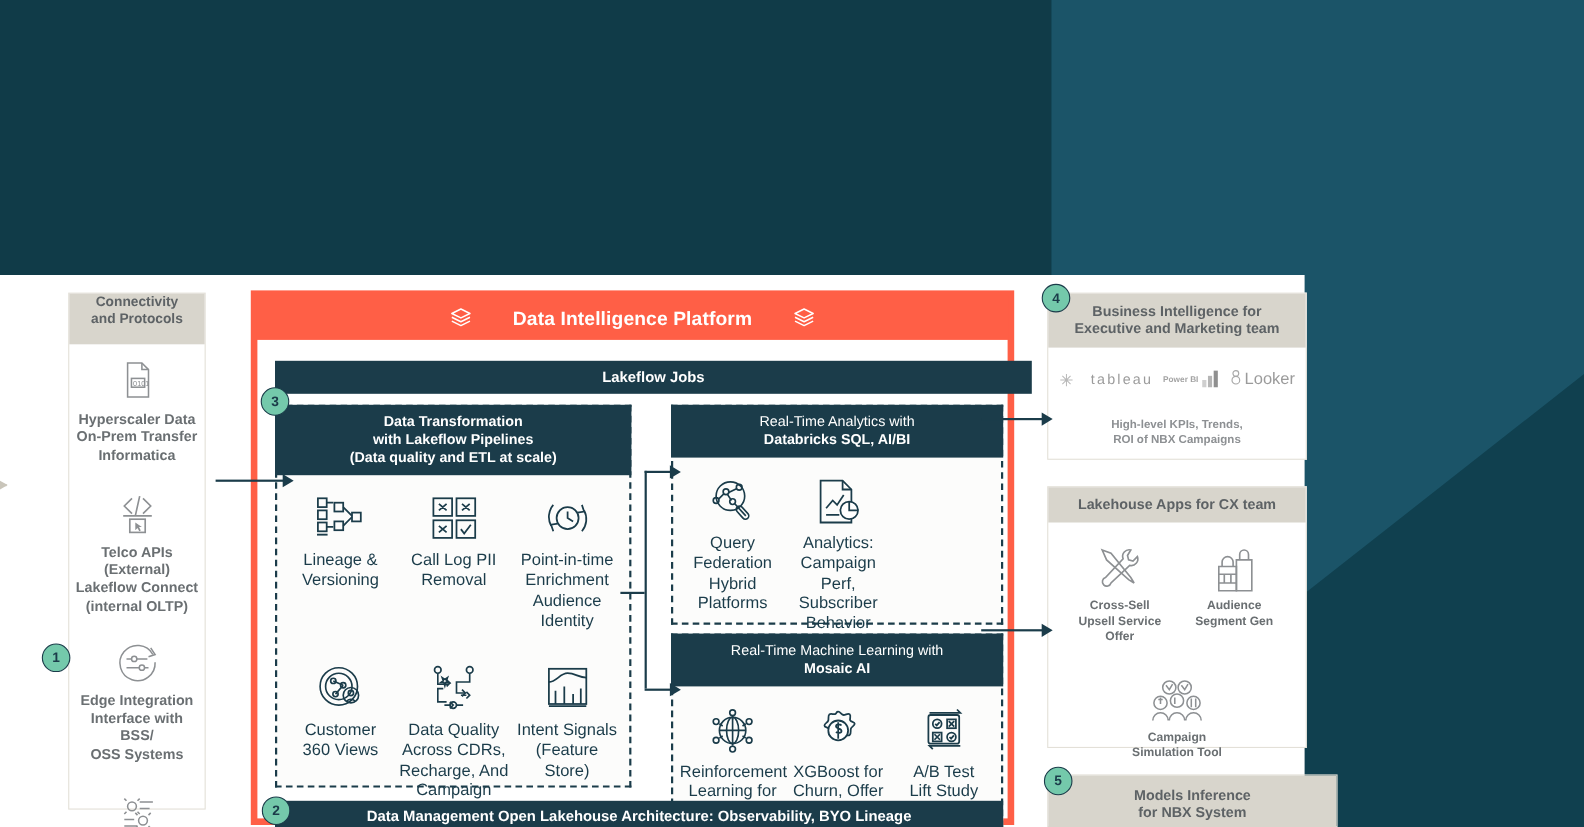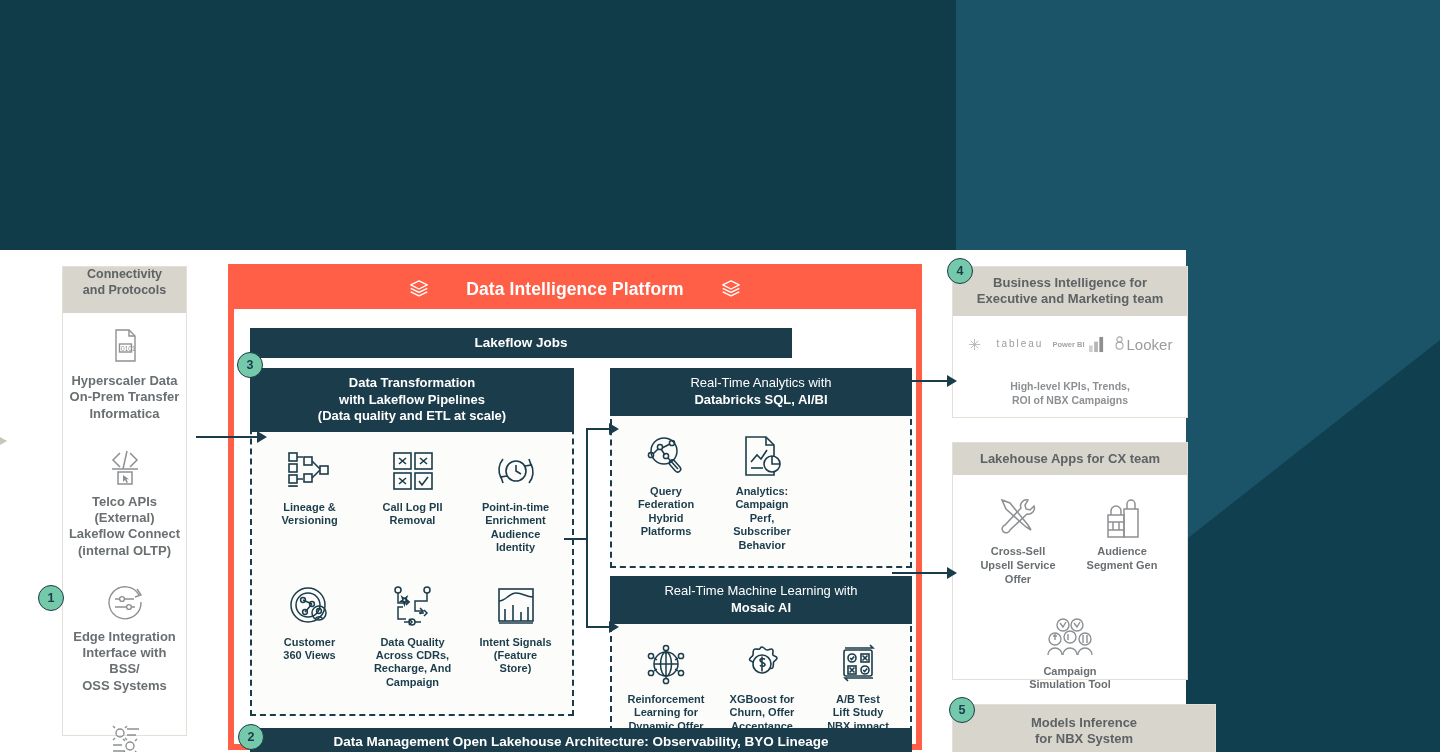--- a/index.html
+++ b/index.html
@@ -77,21 +77,21 @@
   #platform-head .ptitle {
     color: #fff; font-size: 17.5px; font-weight: 700; letter-spacing: .1px;
   }
   .db-logo { width: 22px; height: 22px; }
 
   .bar-dark {
     background: #1b3c4a; color: #fff; text-align: center;
     font-weight: 700; font-size: 13.5px;
   }
   #lakeflow-jobs {
-    position: absolute; left: 16px; top: 58px; width: 542px; height: 30px;
+    position: absolute; left: 16px; top: 58px; width: 688px; height: 30px;
     line-height: 30px;
   }
 
   
   .dashed {
     position: absolute; border: 2px dashed #1b3c4a; background: #fcfcfb;
   }
   #dt-dashed { left: 16px; top: 98px; width: 324px; height: 348px; }
   #an-dashed { left: 376px; top: 98px; width: 302px; height: 200px; }
   #ml-dashed { left: 376px; top: 306px; width: 302px; height: 186px; }
@@ -104,21 +104,21 @@
   }
   #dt-title { left: 16px; top: 98px; width: 324px; height: 64px; font-weight: 700; }
   #an-title { left: 376px; top: 98px; width: 302px; height: 48px; font-weight: 400; }
   #ml-title { left: 376px; top: 306px; width: 302px; height: 48px; font-weight: 400; }
   .grp-title b { font-weight: 700; }
 
   .tile-grid { position: absolute; display: flex; flex-wrap: wrap; }
   .tile { text-align: center; }
   .tile .ic { height: 54px; display: flex; align-items: flex-end; justify-content: center; }
   .tile .lb {
-    font-size: 11px; font-weight: 700; color: #1b3c4a;
+    font-size: 15px; font-weight: 400; color: #1b3c4a;
     line-height: 1.22; margin-top: 7px;
   }
   #dt-tiles { left: 24px; top: 170px; width: 310px; }
   #dt-tiles .tile { width: 103px; margin-bottom: 20px; }
   #an-tiles { left: 384px; top: 154px; width: 288px; }
   #an-tiles .tile { width: 96px; }
   #ml-tiles { left: 384px; top: 362px; width: 288px; }
   #ml-tiles .tile { width: 96px; }
 
   #bottom-bar {
@@ -489,21 +489,21 @@
 
   <div class="h-arrow" style="left:952px; top:130px; width:56px;"></div>
   <div class="h-arrow" style="left:952px; top:322px; width:56px;"></div>
 
   <div class="rpanel" id="bi-panel">
     <div class="rhead">
       <span style="white-space:pre-line">Business Intelligence for
 Executive and Marketing team</span>
     </div>
     <div class="bi-logos">
-      <span style="font-size:10px;letter-spacing:2px;color:#9b9b9b;display:flex;align-items:flex-start;gap:16px;">
+      <span style="font-size:13px;letter-spacing:2px;color:#9b9b9b;display:flex;align-items:flex-end;gap:16px;">
         <svg width="13" height="13" viewBox="0 0 14 14" stroke="#b9b9b9" stroke-width="1" fill="none">
           <path d="M7 1v12M1 7h12M3 3l8 8M11 3l-8 8"></path>
         </svg>
         <span>tableau</span>
       </span>
       <span style="display:flex;align-items:center;gap:3px;">
         <span style="font-size:7.5px;color:#a3a3a3;font-weight:700;">Power BI</span>
         <svg width="17" height="17" viewBox="0 0 18 18">
           <rect x="1" y="10" width="4" height="7" fill="#cfcfcf"></rect>
           <rect x="6.5" y="6" width="4" height="11" fill="#b5b5b5"></rect>

